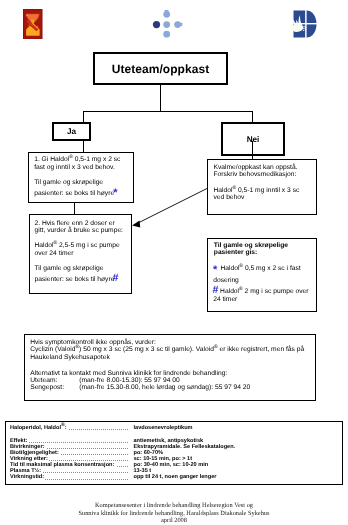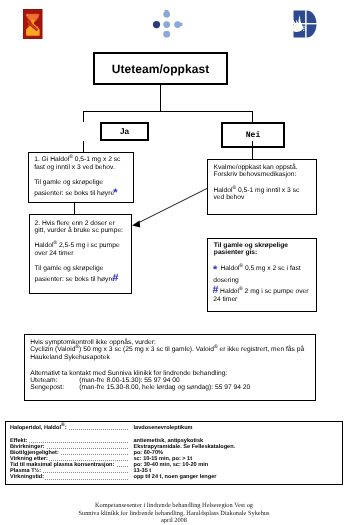--- a/index.html
+++ b/index.html
@@ -88,24 +88,24 @@
 
 <div class="box thick ctr" style="left:93px;top:52px;width:135px;height:33px;">
   <span style="font-size:12px;font-weight:bold;letter-spacing:0.05px;">Uteteam/oppkast</span>
 </div>
 
 <div class="ln" style="left:160px;top:84px;width:1.1px;height:27.5px;"></div>
 <div class="ln" style="left:83px;top:110.8px;width:170px;height:1.1px;"></div>
 <div class="ln" style="left:83px;top:110.8px;width:1.1px;height:11.5px;"></div>
 <div class="ln" style="left:252px;top:110.8px;width:1.1px;height:11.5px;"></div>
 
-<div class="box thick ctr" style="left:52px;top:122px;width:49px;height:19px;margin-left:48px;">
+<div class="box thick ctr" style="left:52px;top:122px;width:39px;height:19px;">
   <span style="font-size:8.2px;font-weight:bold;">Ja</span>
 </div>
-<div class="box thick ctr" style="left:221px;top:122px;width:64px;height:26px;font-family:Liberation Mono, monospace;">
+<div class="box thick ctr" style="left:221px;top:122px;width:64px;height:34px;">
   <span style="font-size:8.2px;font-weight:bold;">Nei</span>
 </div>
 
 <div class="ln" style="left:83px;top:141px;width:1.1px;height:11.5px;"></div>
 <div class="ln" style="left:252px;top:141px;width:1.1px;height:18px;"></div>
 
 <div class="box thin" style="left:28px;top:152px;width:106px;height:51px;">
   <div class="tl" style="top:3.4px;left:5.2px;"><span>1. Gi Haldol</span><span class="reg">®</span><span> 0,5-1 mg x 2 sc</span></div>
   <div class="tl" style="top:11.0px;left:5.2px;">fast og inntil x 3 ved behov.</div>
   <div class="tl" style="top:26.3px;left:5.2px;">Til gamle og skrøpelige</div>

